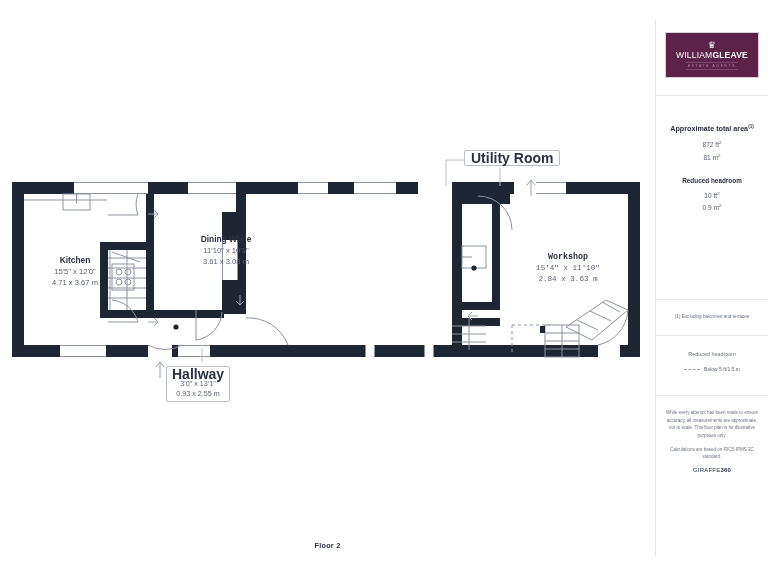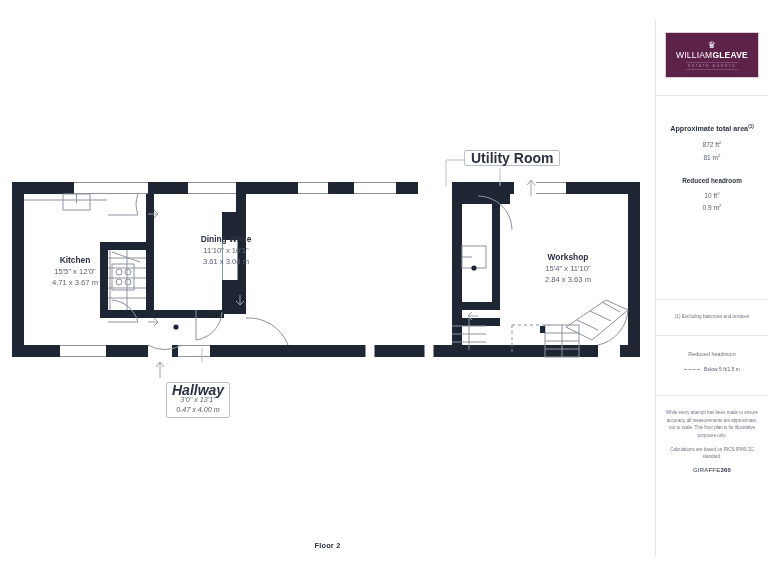--- a/index.html
+++ b/index.html
@@ -268,30 +268,30 @@
       <div class="d2">4.71 x 3.67 m</div>
     </div>
 
     <div class="label" style="left:170px;top:234px;width:112px;">
       <div class="nm">Dining While</div>
       <div class="d1">11'10" x 10'1"</div>
       <div class="d2">3.61 x 3.08 m</div>
     </div>
 
 
-    <div class="label" style="left:512px;top:252px;width:112px;">
+    <div class="label" style="left:512px;top:252px;width:112px;font-family:Liberation Mono, monospace;">
       <div class="nm">Workshop</div>
       <div class="d1">15'4" x 11'10"</div>
       <div class="d2">2.84 x 3.63 m</div>
     </div>
 
-    <div class="boxlabel" style="left:166px;top:382px;font-style:italic;">
+    <div class="boxlabel" style="left:166px;top:366px;">
       <div class="nm">Hallway</div>
       <div class="d1">3'0" x 13'1"</div>
-      <div class="d2">0.47 x 4.00 m</div>
+      <div class="d2">0.93 x 2.55 m</div>
     </div>
 
     <div class="boxlabel" style="left:464px;top:150px;padding:2px 6px;">
       <div class="nm">Utility Room</div>
     </div>
 
     <div class="floor-cap">Floor 2</div>
   </div>
 
   <div class="sidebar">

